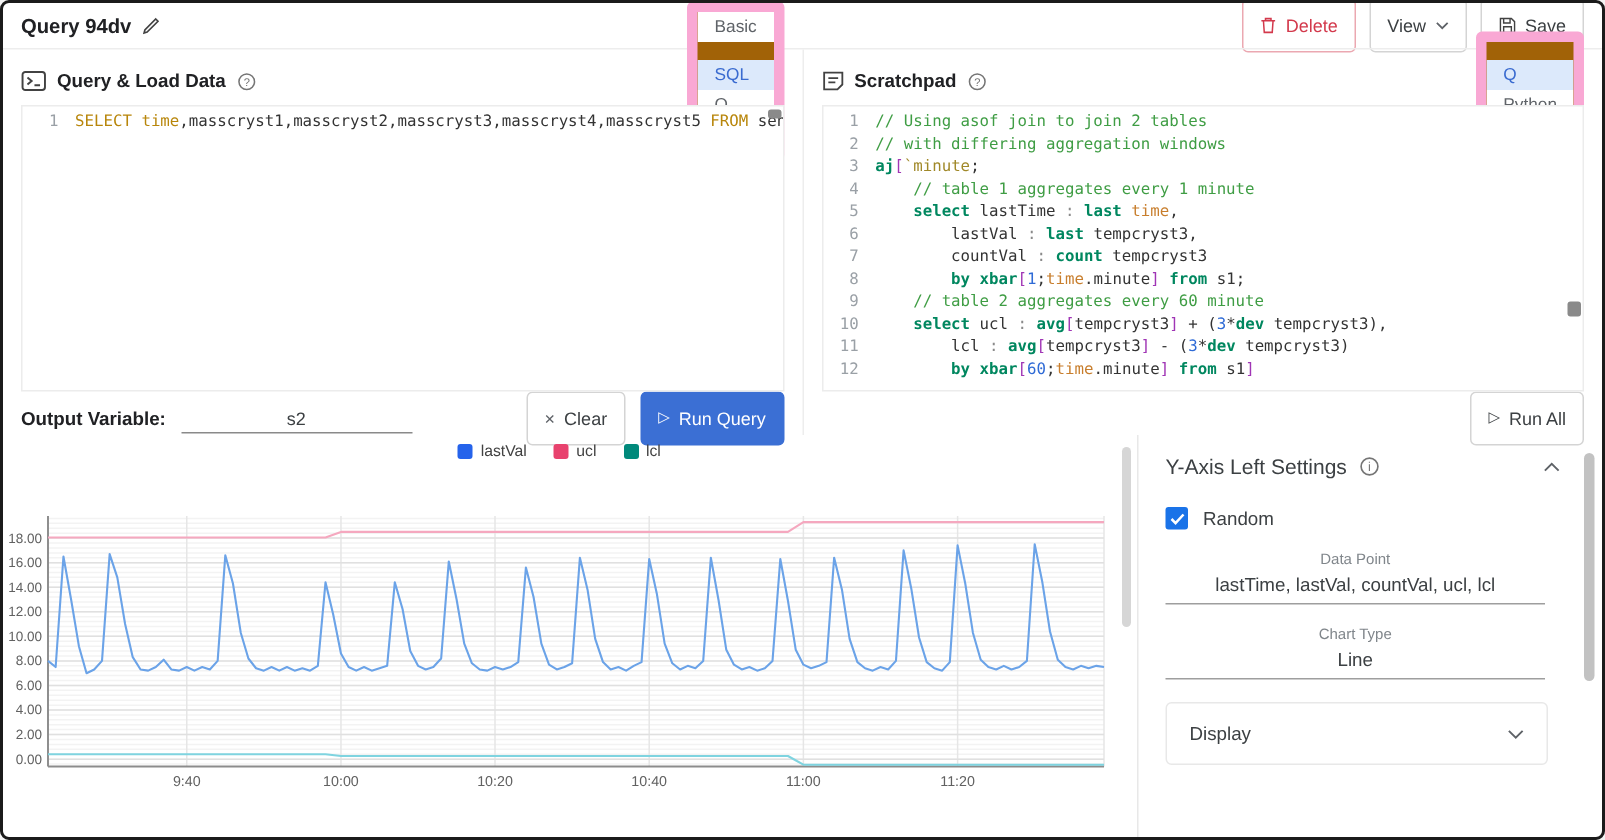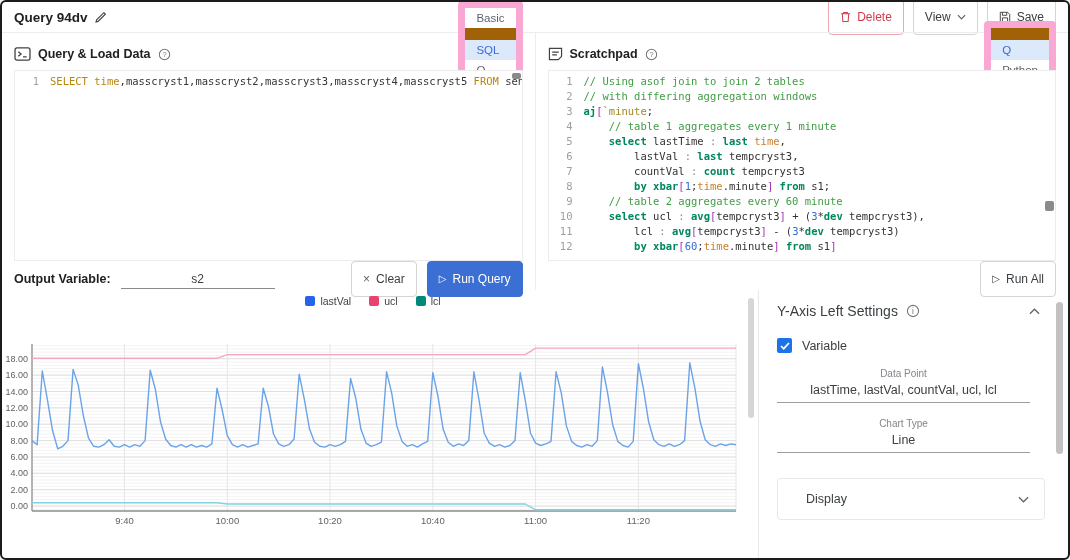--- a/index.html
+++ b/index.html
@@ -62,21 +62,21 @@
   .settings{flex:1;border-left:1px solid #e8e8e8;padding:13px 14px 0 18px;position:relative;overflow:hidden;text-align:center;}
   .settings-head{display:flex;align-items:center;gap:8px;}
   .settings-title{font-size:14px;color:#3c4043;}
   .settings-collapse{margin-left:auto;margin-right:14px;}
   .check-row{margin-top:19px;display:flex;align-items:center;gap:10px;}
   .checkbox{width:15px;height:15px;border-radius:2px;background:#1a73e8;display:flex;align-items:center;justify-content:center;}
   .check-label{font-size:12.5px;color:#3c4043;}
   .field{margin-top:15px;width:calc(100% - 24px);border-bottom:1px solid #9e9e9e;padding-bottom:5px;}
   .field-label{font-size:10px;color:#80868b;margin-bottom:4px;}
   .field-value{font-size:12.5px;color:#3c4043;}
-  .accordion-card{margin-top:25px;width:calc(100% - 24px);border:1px solid #e8e8e8;border-radius:4px;overflow:hidden;padding-left:13px;}
+  .accordion-card{margin-top:15px;width:calc(100% - 24px);border:1px solid #e8e8e8;border-radius:4px;overflow:hidden;}
   .acc-row{height:40px;display:flex;align-items:center;padding:0 15px;font-size:12.5px;color:#3c4043;cursor:pointer;}
   .settings-scroll{position:absolute;right:5px;top:12px;width:7px;height:152px;background:#c2c2c2;border-radius:4px;}
   
   .statusbar{height:22px;flex:none;border-top:1px solid #e0e0e0;display:flex;align-items:center;
              justify-content:flex-end;gap:5px;padding:0 12px;font-size:11px;}
   .status-label{color:#5f6368;}
   .status-value{color:#3c4043;}
   svg.ic{display:block;}
 </style>
 </head>
@@ -316,21 +316,21 @@
               <path d="M1 6l5-5 5 5" fill="none" stroke="#5f6368" stroke-width="1.4"></path>
             </svg>
         </span>
       </div>
       <div class="check-row">
         <span class="checkbox">
           <svg class="ic" width="10" height="8" viewBox="0 0 10 8">
               <path d="M1 4l2.7 2.7L9 1" fill="none" stroke="#fff" stroke-width="1.7"></path>
             </svg>
         </span>
-        <span class="check-label">Variable</span>
+        <span class="check-label">Random</span>
       </div>
       <div class="field">
         <div class="field-label">Data Point</div>
         <div class="field-value">lastTime, lastVal, countVal, ucl, lcl</div>
       </div>
       <div class="field">
         <div class="field-label">Chart Type</div>
         <div class="field-value">Line</div>
       </div>
       <div class="accordion-card" id="accordion-card">

